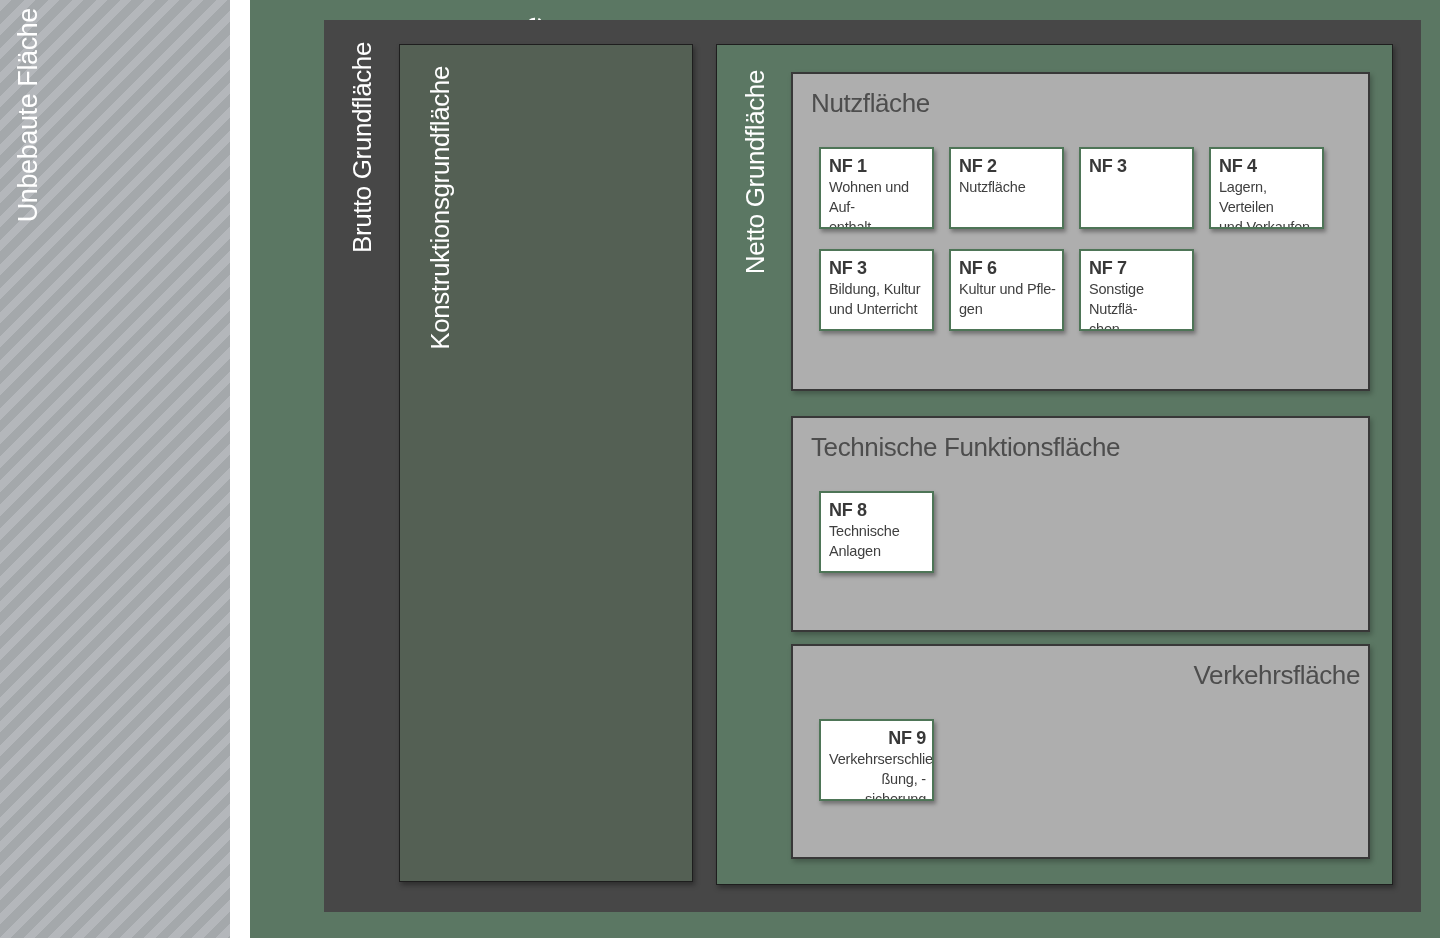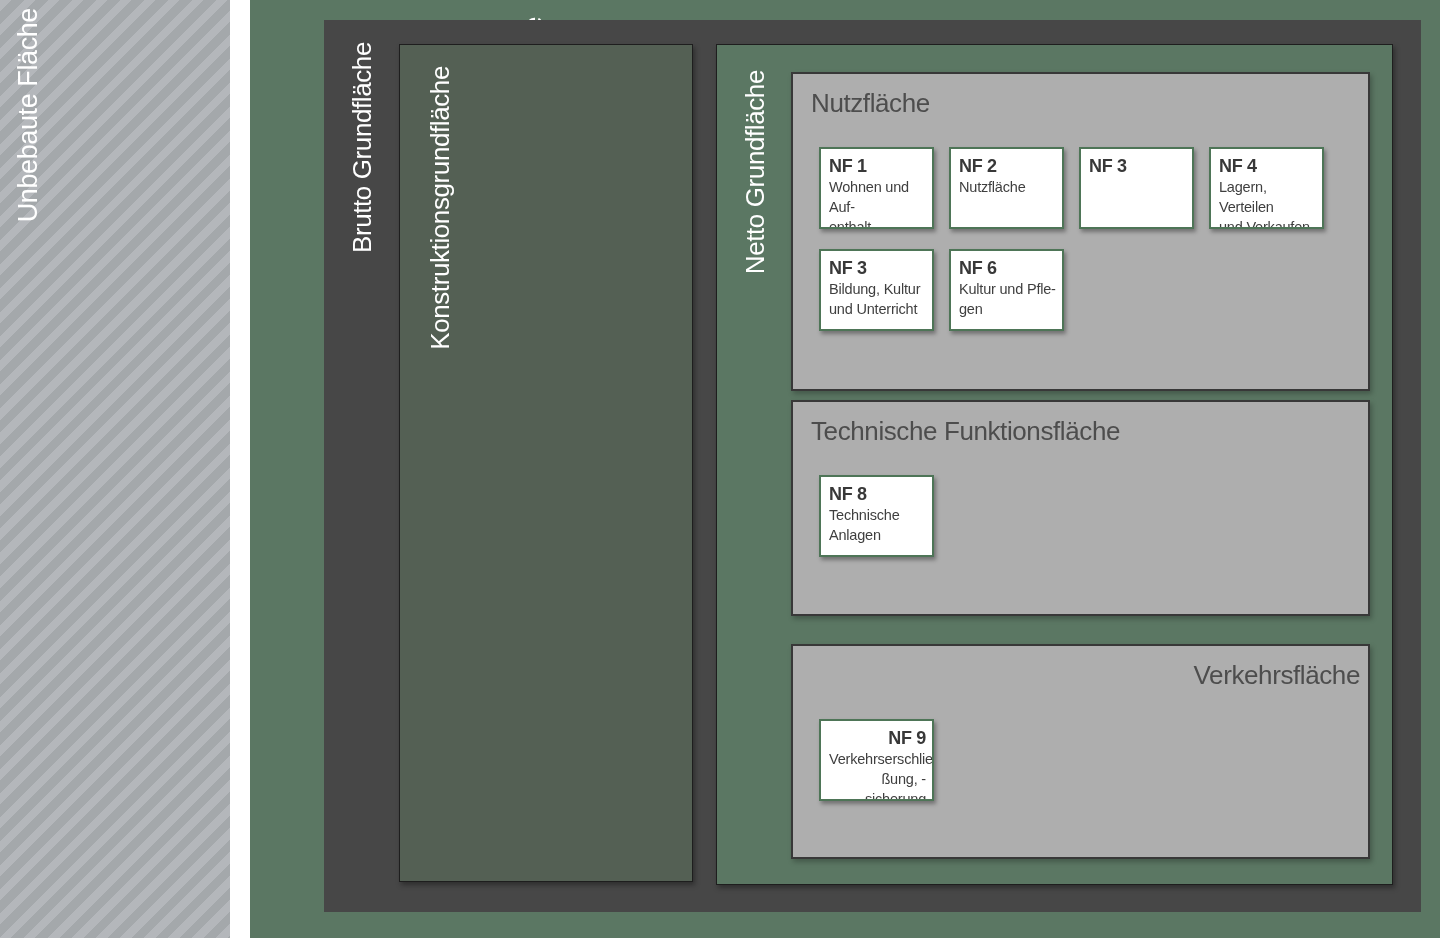--- a/index.html
+++ b/index.html
@@ -37,21 +37,21 @@
     line-height:1.15;
   }
   .vlabel.unbebaut { font-size:27px; color:#ffffff; }
   
   .panel {
     position:absolute; left:74px; width:579px;
     background:#aeaeae; border:2px solid #383838; box-sizing:border-box;
     box-shadow:2px 3px 5px rgba(0,0,0,0.25);
   }
   .panel-nutz     { top:27px;  height:319px; }
-  .panel-technik  { top:355px; height:216px; }
+  .panel-technik  { top:371px; height:216px; }
   .panel-verkehr  { top:599px; height:215px;text-align:right; }
   .panel-title {
     margin:14px 8px 0 18px; font-size:26px; line-height:30px;
     color:#4d4d4d; font-weight:400; letter-spacing:-0.4px;
   }
   .cards {
     margin:29px 0 0 26px; width:512px;
     display:flex; flex-wrap:wrap; gap:20px 15px;
   }
   .card {
@@ -114,20 +114,25 @@
             <div class="card">
               <div class="card-id">NF 3</div>
               <div class="card-desc">Bildung, Kultur
 und Unterricht</div>
             </div>
             <div class="card">
               <div class="card-id">NF 6</div>
               <div class="card-desc">Kultur und Pfle-
 gen</div>
             </div>
+            <div class="card">
+              <div class="card-id">NF 7</div>
+              <div class="card-desc">Sonstige Nutzflä-
+chen</div>
+            </div>
           </div>
         </div>
 
         <div class="panel panel-technik">
           <div class="panel-title">Technische Funktionsfläche</div>
           <div class="cards">
             <div class="card">
               <div class="card-id">NF 8</div>
               <div class="card-desc">Technische
 Anlagen</div>

